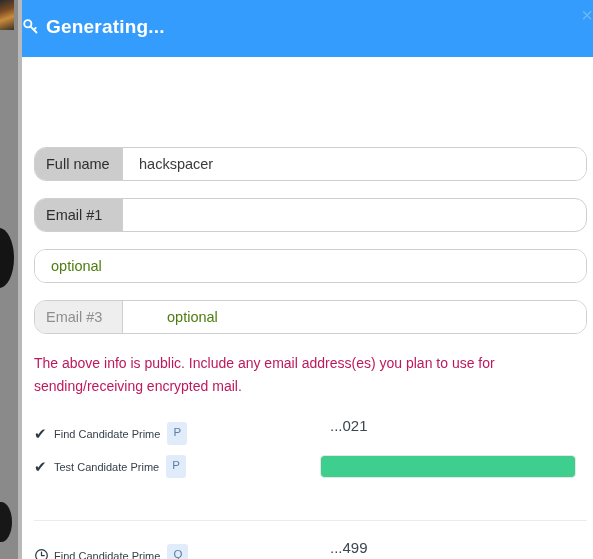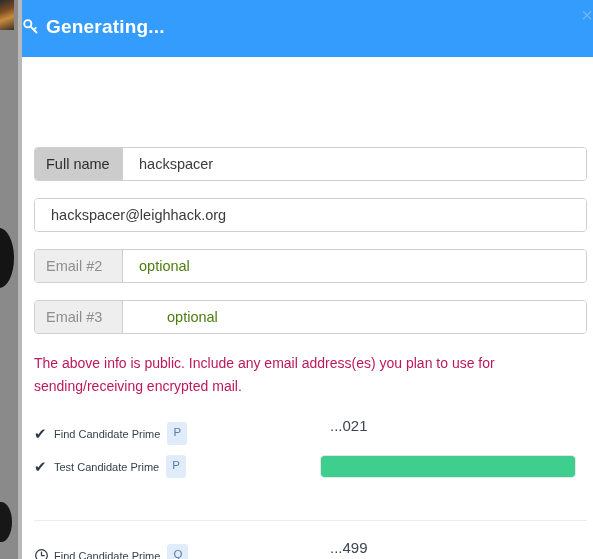--- a/index.html
+++ b/index.html
@@ -105,21 +105,21 @@
   }
 
   
   .form-row {
     position: absolute;
     left: 12px;
     width: 553px;
     height: 34px;
     display: flex;
     border: 1px solid #cfcfcf;
-    border-radius: 4px;
+    border-radius: 12px;
     background: #ffffff;
     box-sizing: border-box;
     overflow: hidden;
   }
   .form-row .field-label {
     flex: 0 0 auto;
     min-width: 88px;
     padding: 0 11px;
     display: flex;
     align-items: center;
@@ -283,25 +283,24 @@
   </div>
 
   <div id="modal-body">
 
     <div class="form-row filled" id="row-fullname">
       <div class="field-label">Full name</div>
       <div class="field-input">hackspacer</div>
     </div>
 
     <div class="form-row filled" id="row-email1">
-      <div class="field-input">hackspacer@leighhack.org</div>
+      <div class="field-label">Email #1</div>
     </div>
 
     <div class="form-row empty" id="row-email2">
-      <div class="field-label">Email #2</div>
       <div class="field-input placeholder">optional</div>
     </div>
 
     <div class="form-row empty" id="row-email3">
       <div class="field-label">Email #3</div>
       <div class="field-input placeholder">optional</div>
     </div>
 
     <div id="help-text">The above info is public. Include any email address(es) you plan to use for sending/receiving encrypted mail.</div>
 

